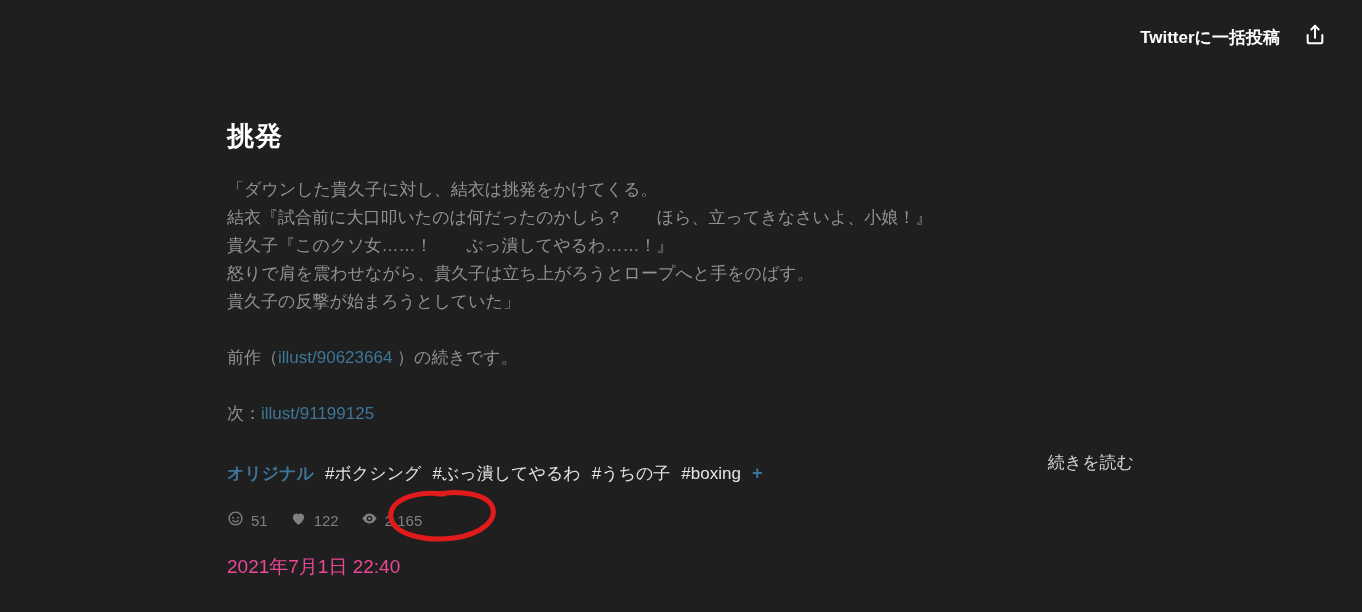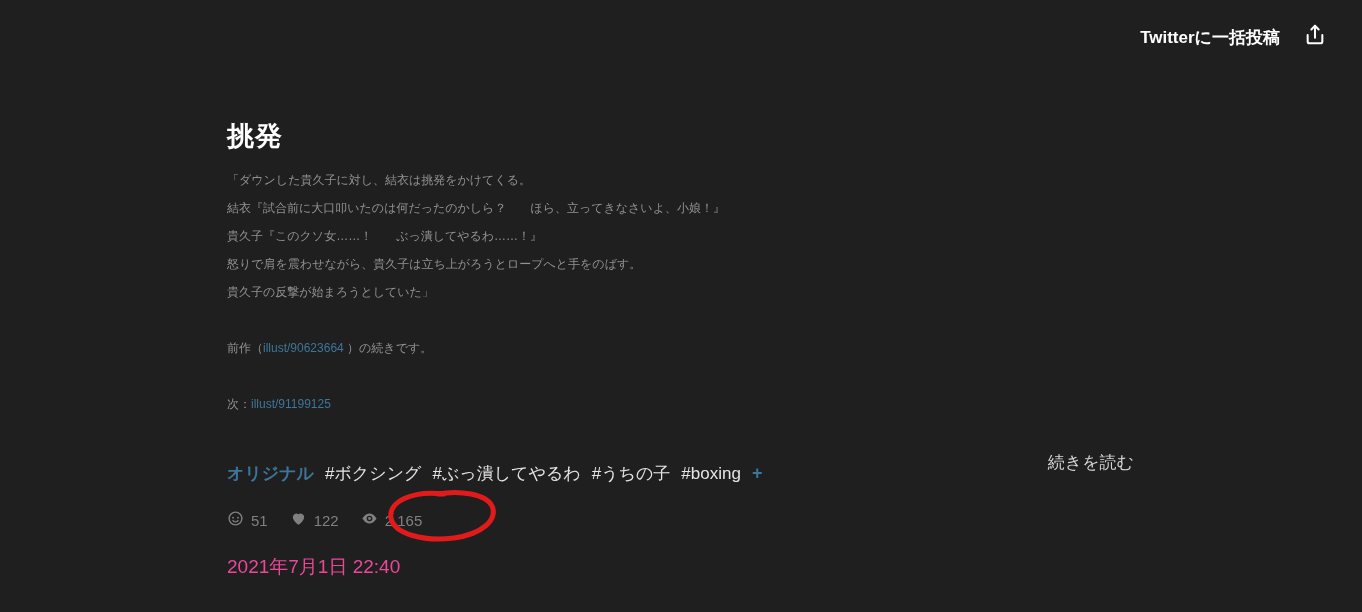--- a/index.html
+++ b/index.html
@@ -27,25 +27,25 @@
   .content {
     position: absolute;
     left: 227px;
     top: 118px;
     width: 920px;
   }
   .title {
     font-size: 27px;
     font-weight: 700;
     color: #ffffff;
-    margin-bottom: 12px;
+    margin-bottom: 22px;
     letter-spacing: 1px;
   }
   .desc {
-    font-size: 12px;
+    font-size: 17px;
     line-height: 28px;
     color: #929292;
   }
   .desc p { margin: 0; }
   .desc .gap { height: 28px; }
   a.link { color: #3d7699; text-decoration: none; }
   .readmore {
     position: absolute;
     right: 228px;
     top: 415px;

